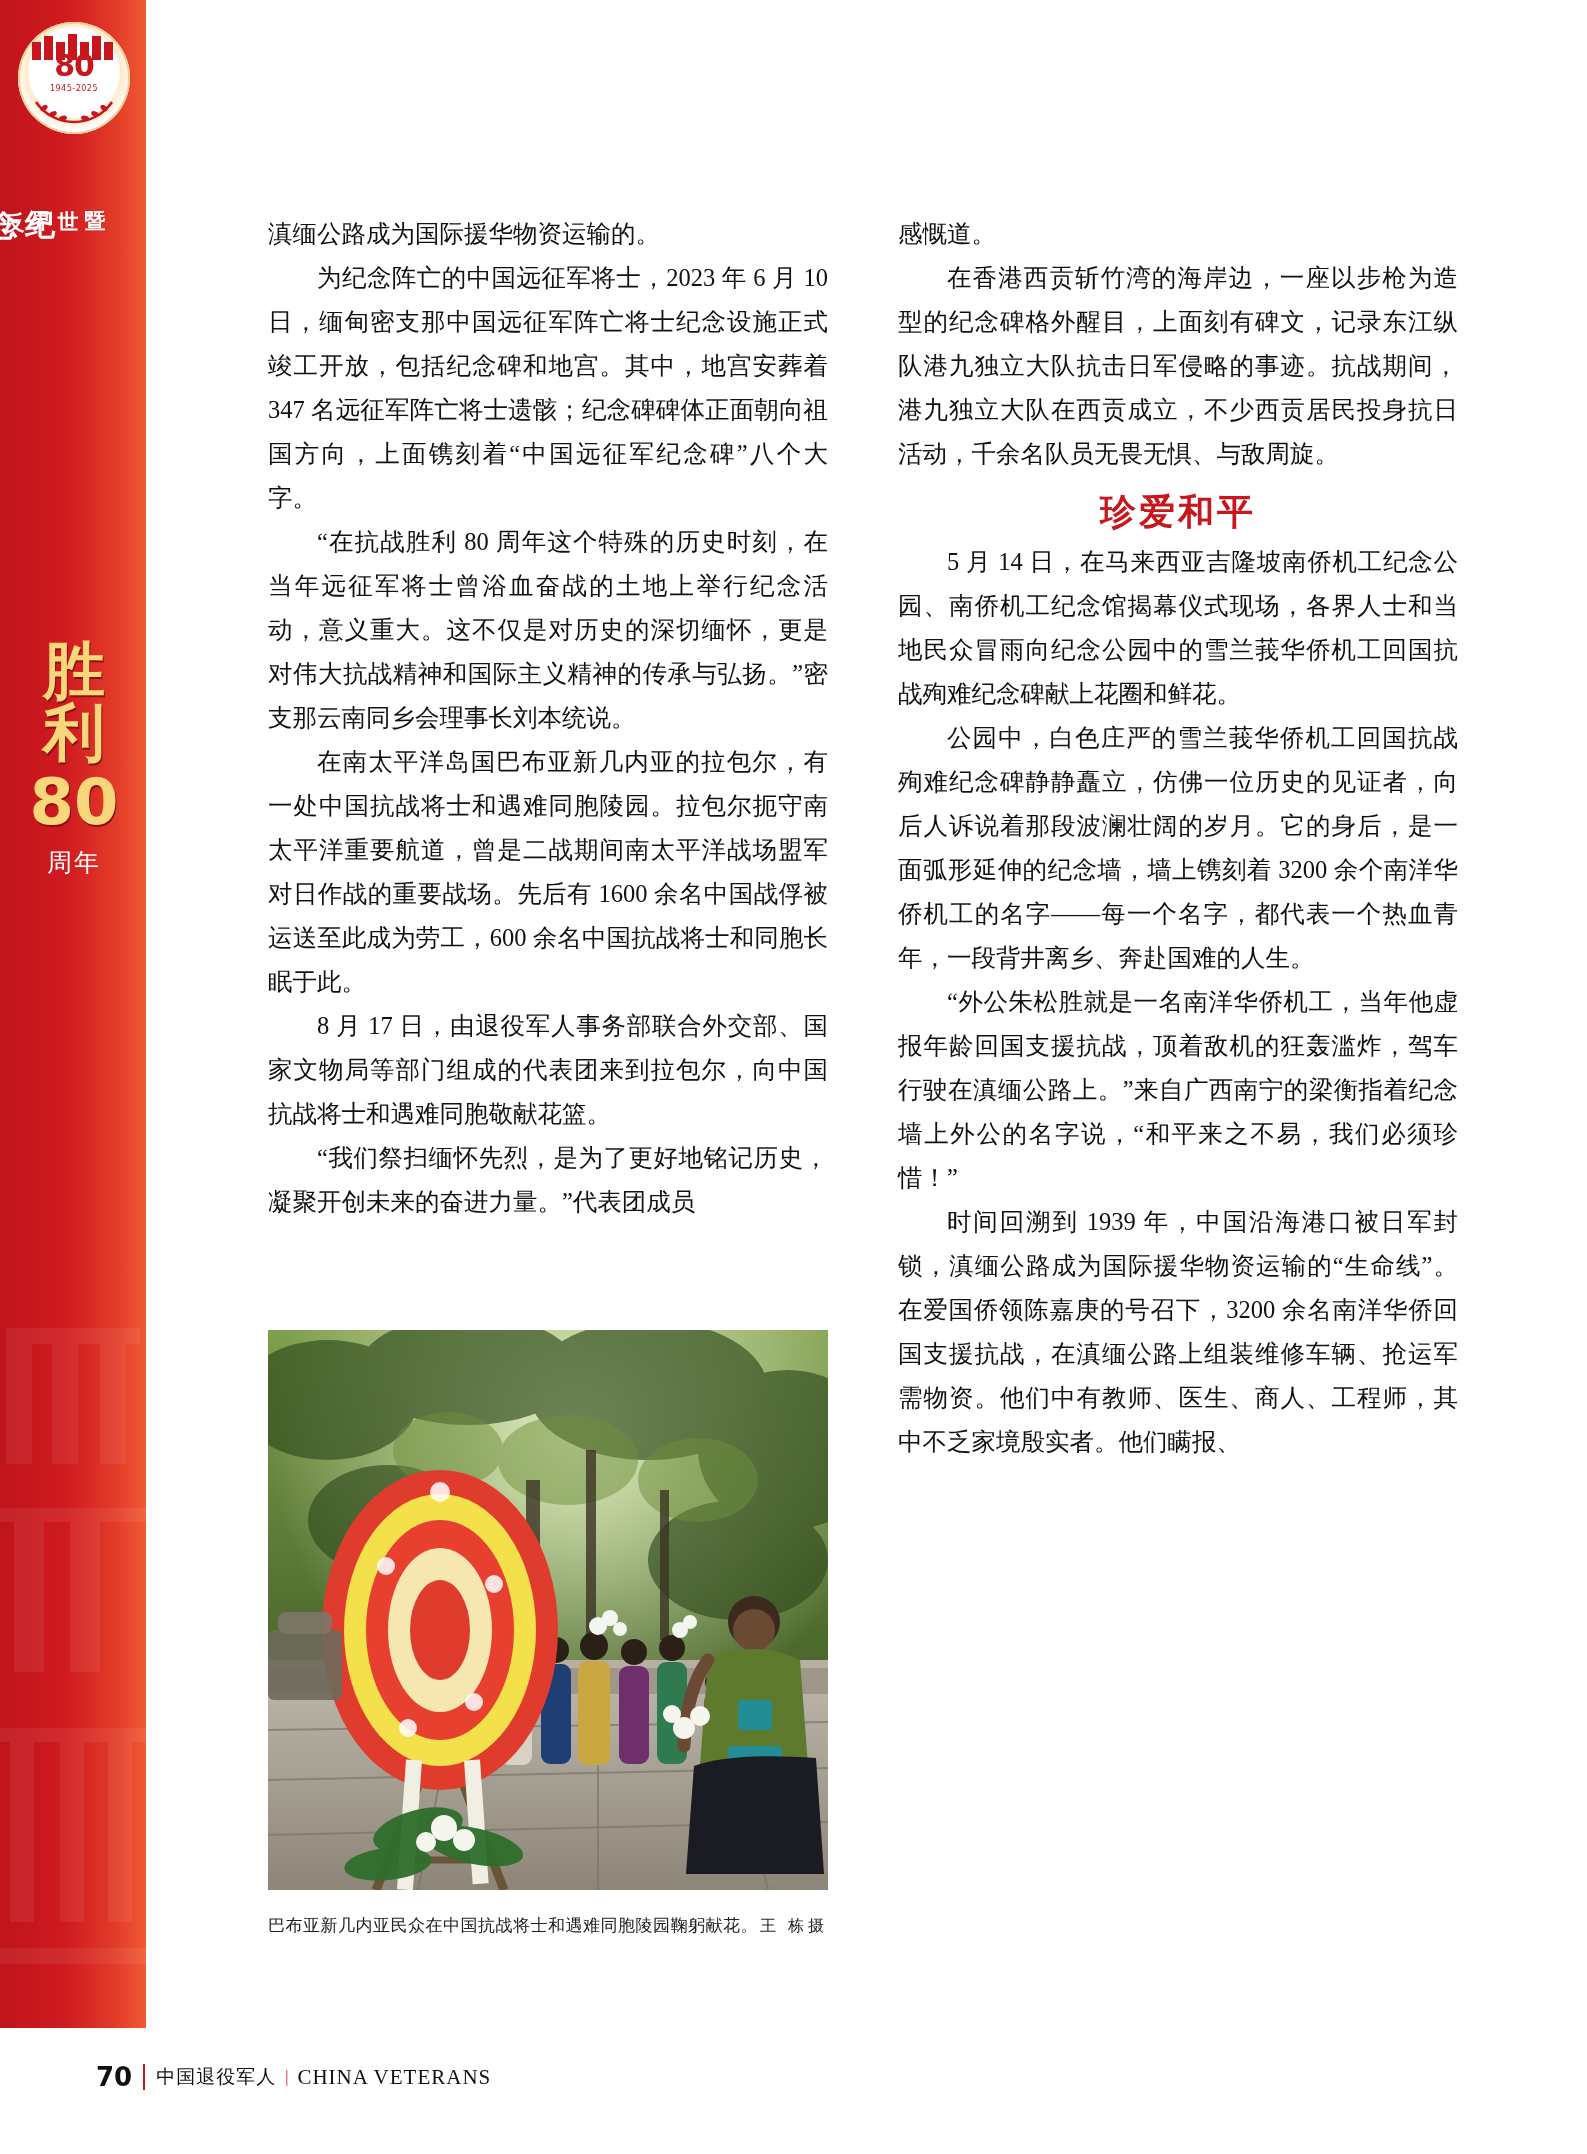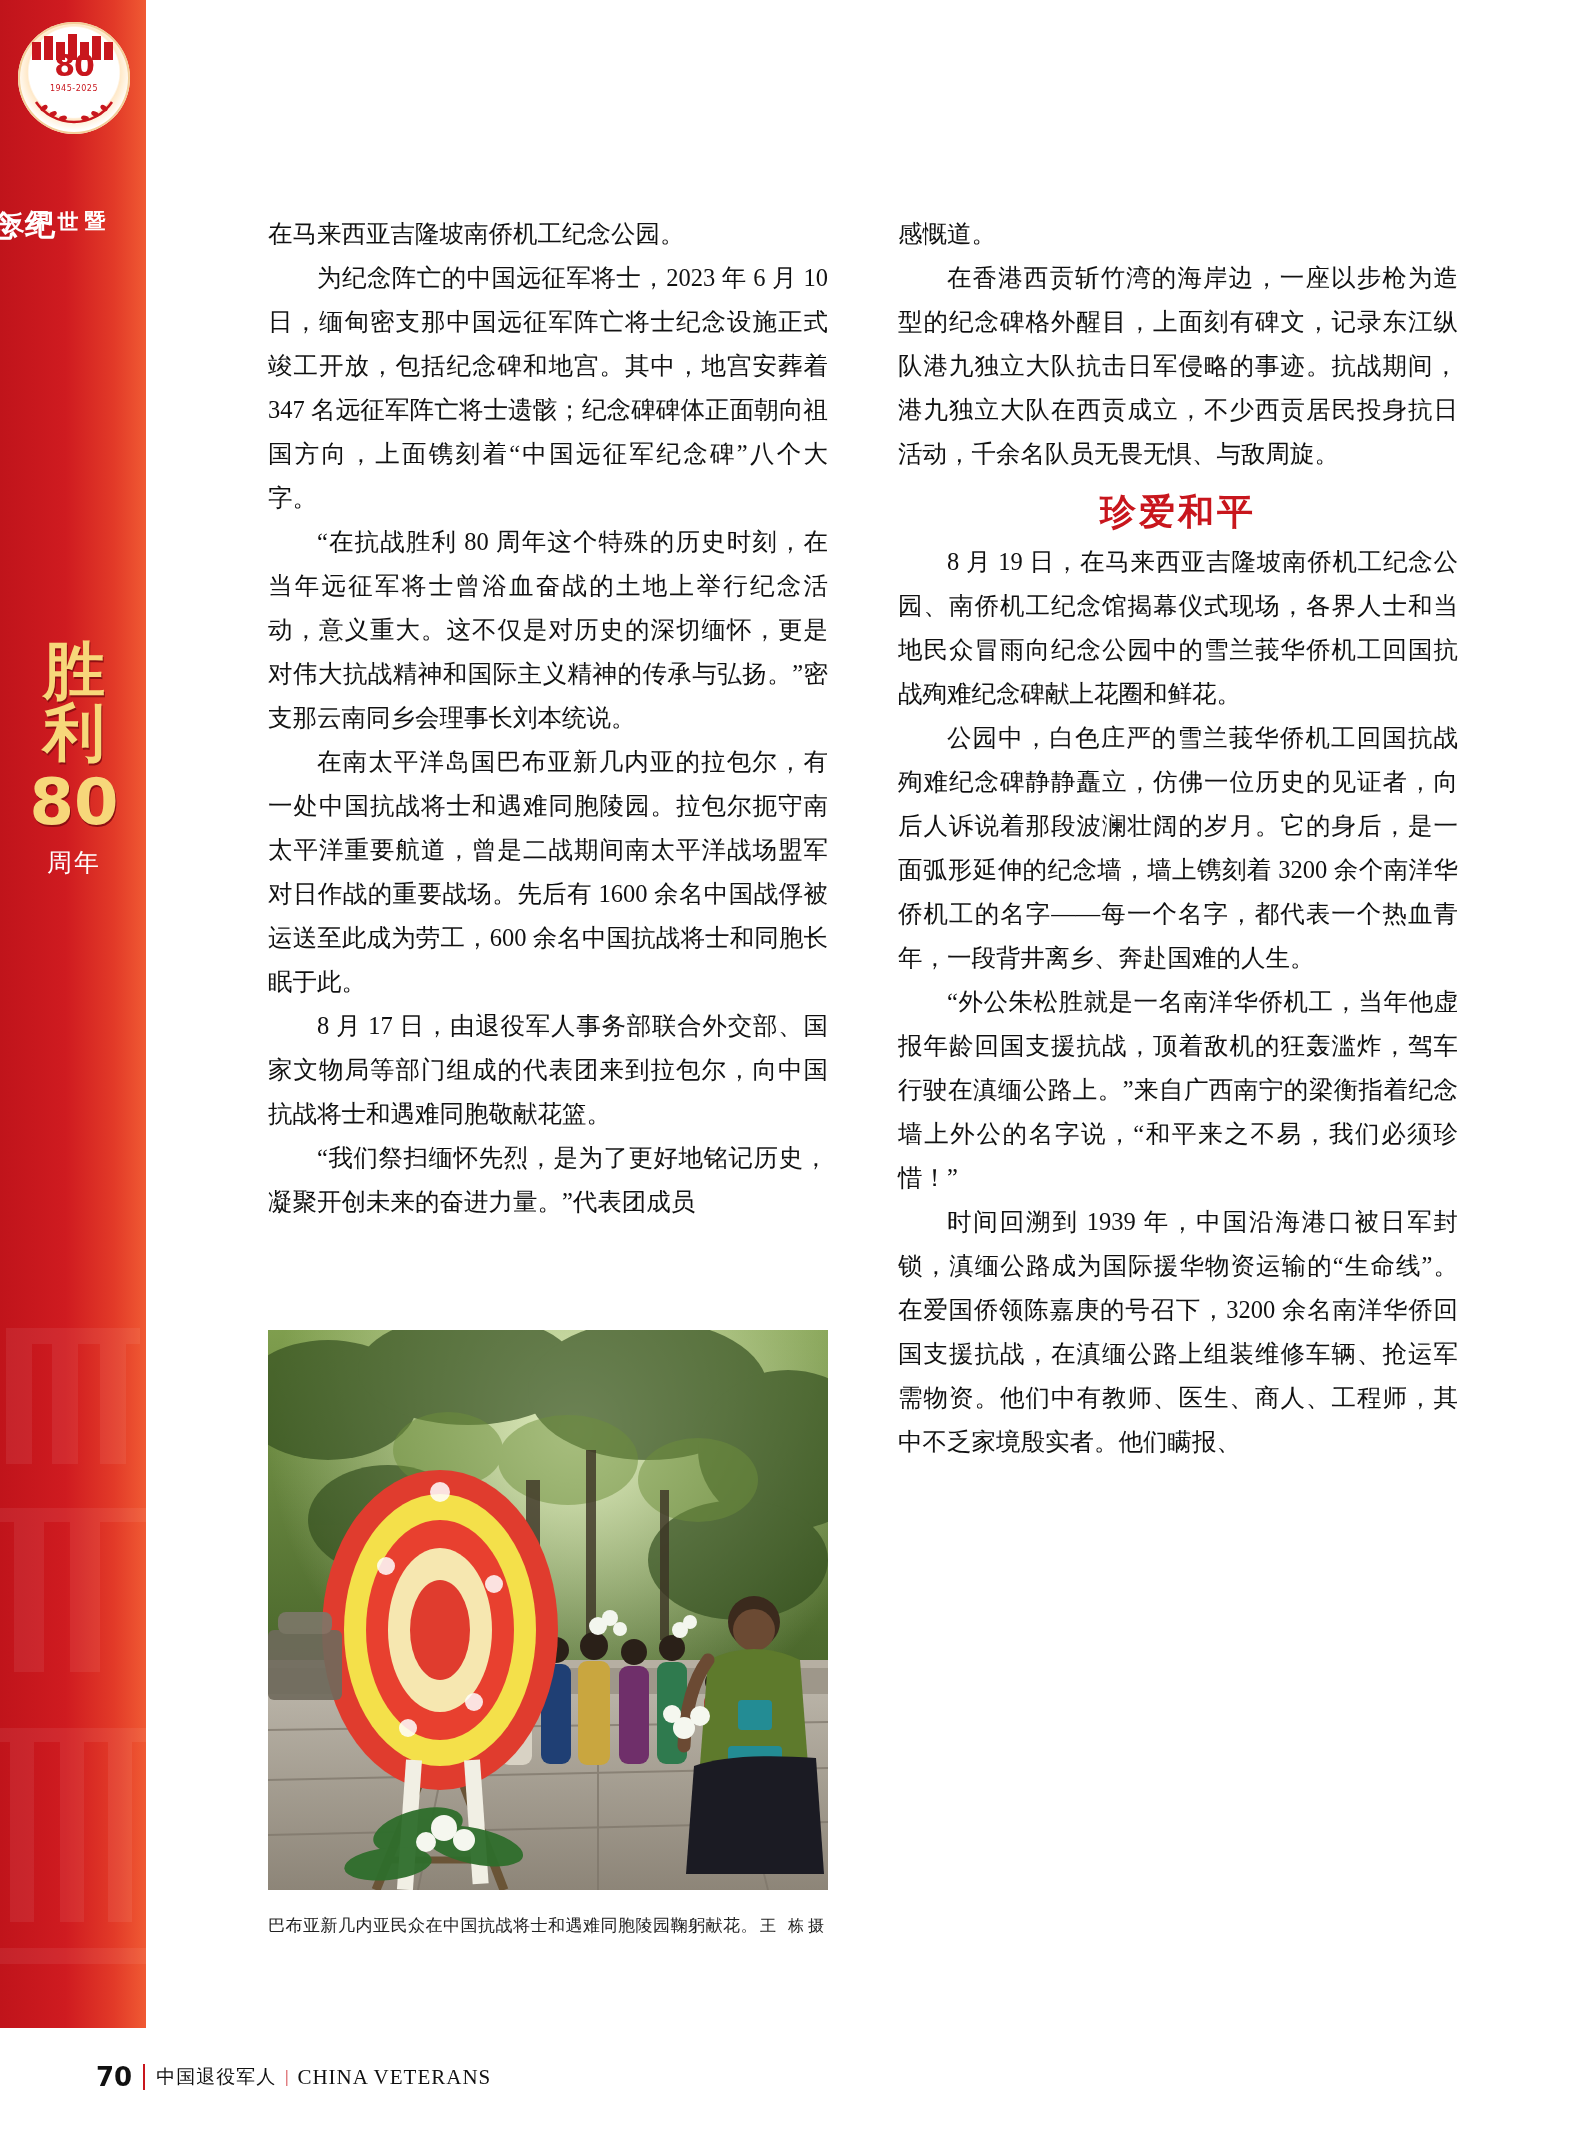--- a/index.html
+++ b/index.html
@@ -177,33 +177,33 @@
   </div>
 
   <div class="side-victory">胜利</div>
   <div class="side-80">80</div>
   <div class="side-anniv">周年</div>
 </div>
 
 <div class="content">
 
   <div class="col col-left" style="height:1090px;">
-    <p style="text-indent:0">在马来西亚吉隆坡南侨机工纪念公园。</p>
+    <p style="text-indent:0">滇缅公路成为国际援华物资运输的。</p>
     <p>为纪念阵亡的中国远征军将士，2023 年 6 月 10 日，缅甸密支那中国远征军阵亡将士纪念设施正式竣工开放，包括纪念碑和地宫。其中，地宫安葬着 347 名远征军阵亡将士遗骸；纪念碑碑体正面朝向祖国方向，上面镌刻着“中国远征军纪念碑”八个大字。</p>
     <p>“在抗战胜利 80 周年这个特殊的历史时刻，在当年远征军将士曾浴血奋战的土地上举行纪念活动，意义重大。这不仅是对历史的深切缅怀，更是对伟大抗战精神和国际主义精神的传承与弘扬。”密支那云南同乡会理事长刘本统说。</p>
     <p>在南太平洋岛国巴布亚新几内亚的拉包尔，有一处中国抗战将士和遇难同胞陵园。拉包尔扼守南太平洋重要航道，曾是二战期间南太平洋战场盟军对日作战的重要战场。先后有 1600 余名中国战俘被运送至此成为劳工，600 余名中国抗战将士和同胞长眠于此。</p>
     <p>8 月 17 日，由退役军人事务部联合外交部、国家文物局等部门组成的代表团来到拉包尔，向中国抗战将士和遇难同胞敬献花篮。</p>
     <p>“我们祭扫缅怀先烈，是为了更好地铭记历史，凝聚开创未来的奋进力量。”代表团成员</p>
   </div>
 
   <div class="col col-right">
     <p style="text-indent:0">感慨道。</p>
     <p>在香港西贡斩竹湾的海岸边，一座以步枪为造型的纪念碑格外醒目，上面刻有碑文，记录东江纵队港九独立大队抗击日军侵略的事迹。抗战期间，港九独立大队在西贡成立，不少西贡居民投身抗日活动，千余名队员无畏无惧、与敌周旋。</p>
     <p class="sec-head">珍爱和平</p>
-    <p>8 月 19 日，在马来西亚吉隆坡南侨机工纪念公园、南侨机工纪念馆揭幕仪式现场，各界人士和当地民众冒雨向纪念公园中的雪兰莪华侨机工回国抗战殉难纪念碑献上花圈和鲜花。</p>
+    <p>5 月 14 日，在马来西亚吉隆坡南侨机工纪念公园、南侨机工纪念馆揭幕仪式现场，各界人士和当地民众冒雨向纪念公园中的雪兰莪华侨机工回国抗战殉难纪念碑献上花圈和鲜花。</p>
     <p>公园中，白色庄严的雪兰莪华侨机工回国抗战殉难纪念碑静静矗立，仿佛一位历史的见证者，向后人诉说着那段波澜壮阔的岁月。它的身后，是一面弧形延伸的纪念墙，墙上镌刻着 3200 余个南洋华侨机工的名字——每一个名字，都代表一个热血青年，一段背井离乡、奔赴国难的人生。</p>
     <p>“外公朱松胜就是一名南洋华侨机工，当年他虚报年龄回国支援抗战，顶着敌机的狂轰滥炸，驾车行驶在滇缅公路上。”来自广西南宁的梁衡指着纪念墙上外公的名字说，“和平来之不易，我们必须珍惜！”</p>
     <p>时间回溯到 1939 年，中国沿海港口被日军封锁，滇缅公路成为国际援华物资运输的“生命线”。在爱国侨领陈嘉庚的号召下，3200 余名南洋华侨回国支援抗战，在滇缅公路上组装维修车辆、抢运军需物资。他们中有教师、医生、商人、工程师，其中不乏家境殷实者。他们瞒报、</p>
   </div>
 </div>
 
 <div class="photo-wrap">
   <svg class="photo" viewBox="0 0 560 560" preserveAspectRatio="xMidYMid slice">
     <defs>
       <linearGradient id="sky" x1="0" y1="0" x2="0" y2="1">

